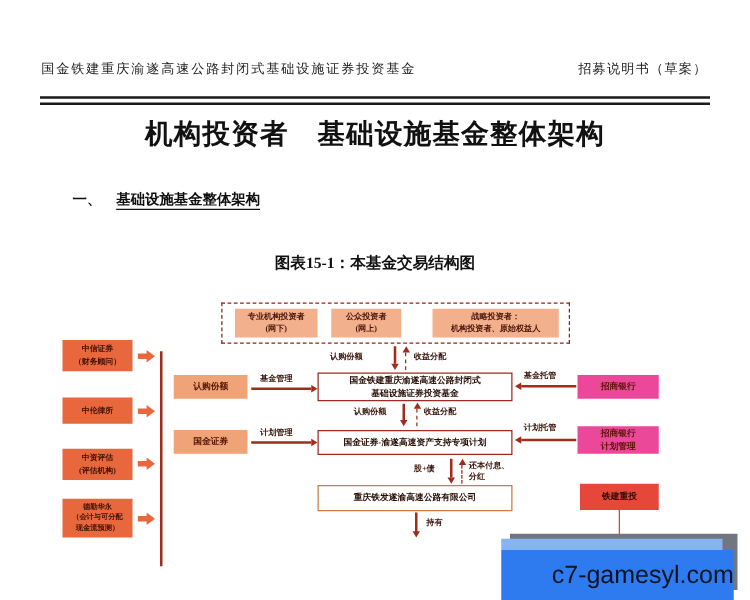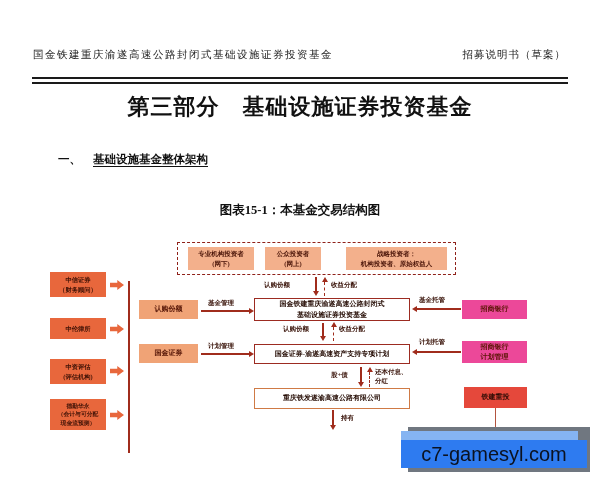--- a/index.html
+++ b/index.html
@@ -34,21 +34,21 @@
   .hdr{font-size:10.5px;letter-spacing:1.5px;color:#1c1c1c;white-space:nowrap}
   .wm-text{font-family:"Liberation Sans","DejaVu Sans",sans-serif;font-size:20px;color:#0b1220}
 </style>
 </head>
 <body>
 
 <div class="abs hdr" style="left:33px;top:48px">国金铁建重庆渝遂高速公路封闭式基础设施证券投资基金</div>
 <div class="abs hdr" style="right:34px;top:48px;letter-spacing:1px">招募说明书（草案）</div>
 <div class="abs" style="left:32px;top:77px;width:536px;height:3px;border-top:2px solid #1a1a1a;border-bottom:2px solid #1a1a1a"></div>
 
-<div class="abs" style="left:0;top:92px;width:600px;text-align:center;font-size:22px;font-weight:700;letter-spacing:1px;color:#111">第三部分　基础设施证券投资基金</div>
+<div class="abs" style="left:0;top:92px;width:600px;text-align:center;font-size:22px;font-weight:700;letter-spacing:1px;color:#111">机构投资者　基础设施基金整体架构</div>
 
 <div class="abs" style="left:58px;top:152px;font-size:11.5px;font-weight:700;color:#111">
   <span>一、</span><span style="display:inline-block;width:12px"></span><span style="border-bottom:1.3px solid #111;padding-bottom:1px">基础设施基金整体架构</span>
 </div>
 
 <div class="abs" style="left:0;top:202px;width:600px;text-align:center;font-size:12.5px;font-weight:700;color:#111">图表15-1：本基金交易结构图</div>
 
 <div class="abs" style="left:0;top:16px;width:600px;height:480px">
 
   <div class="abs" style="left:177px;top:226px;width:279px;height:33px;border:1.4px dashed #8f211a;box-sizing:border-box"></div>
@@ -165,16 +165,16 @@
   <div class="vl hlo" style="left:495px;top:392px;height:33px;width:1.2px"></div>
   <div class="hl hlo" style="left:408px;top:424px;width:88px;height:1.2px"></div>
   <div class="ahl" style="left:403px;top:422px;border-right-color:#b3543f"></div>
   <div class="lbl" style="left:415px;top:411px">运营管理</div>
 
 </div>
 
 <div>
   <div class="abs" style="left:408px;top:427px;width:182px;height:45px;background:#707780"></div>
   <div class="abs" style="left:401px;top:431px;width:177px;height:9px;background:#85b4f2"></div>
-  <div class="abs wm-text" style="left:401px;top:440px;width:186px;height:28px;background:#2e7bf0;display:flex;align-items:center;justify-content:center">
+  <div class="abs wm-text" style="left:401px;top:440px;width:186px;height:40px;background:#2e7bf0;display:flex;align-items:center;justify-content:flex-end">
     <span>c7-gamesyl.com</span>
   </div>
 </div>
 
 </body></html>

